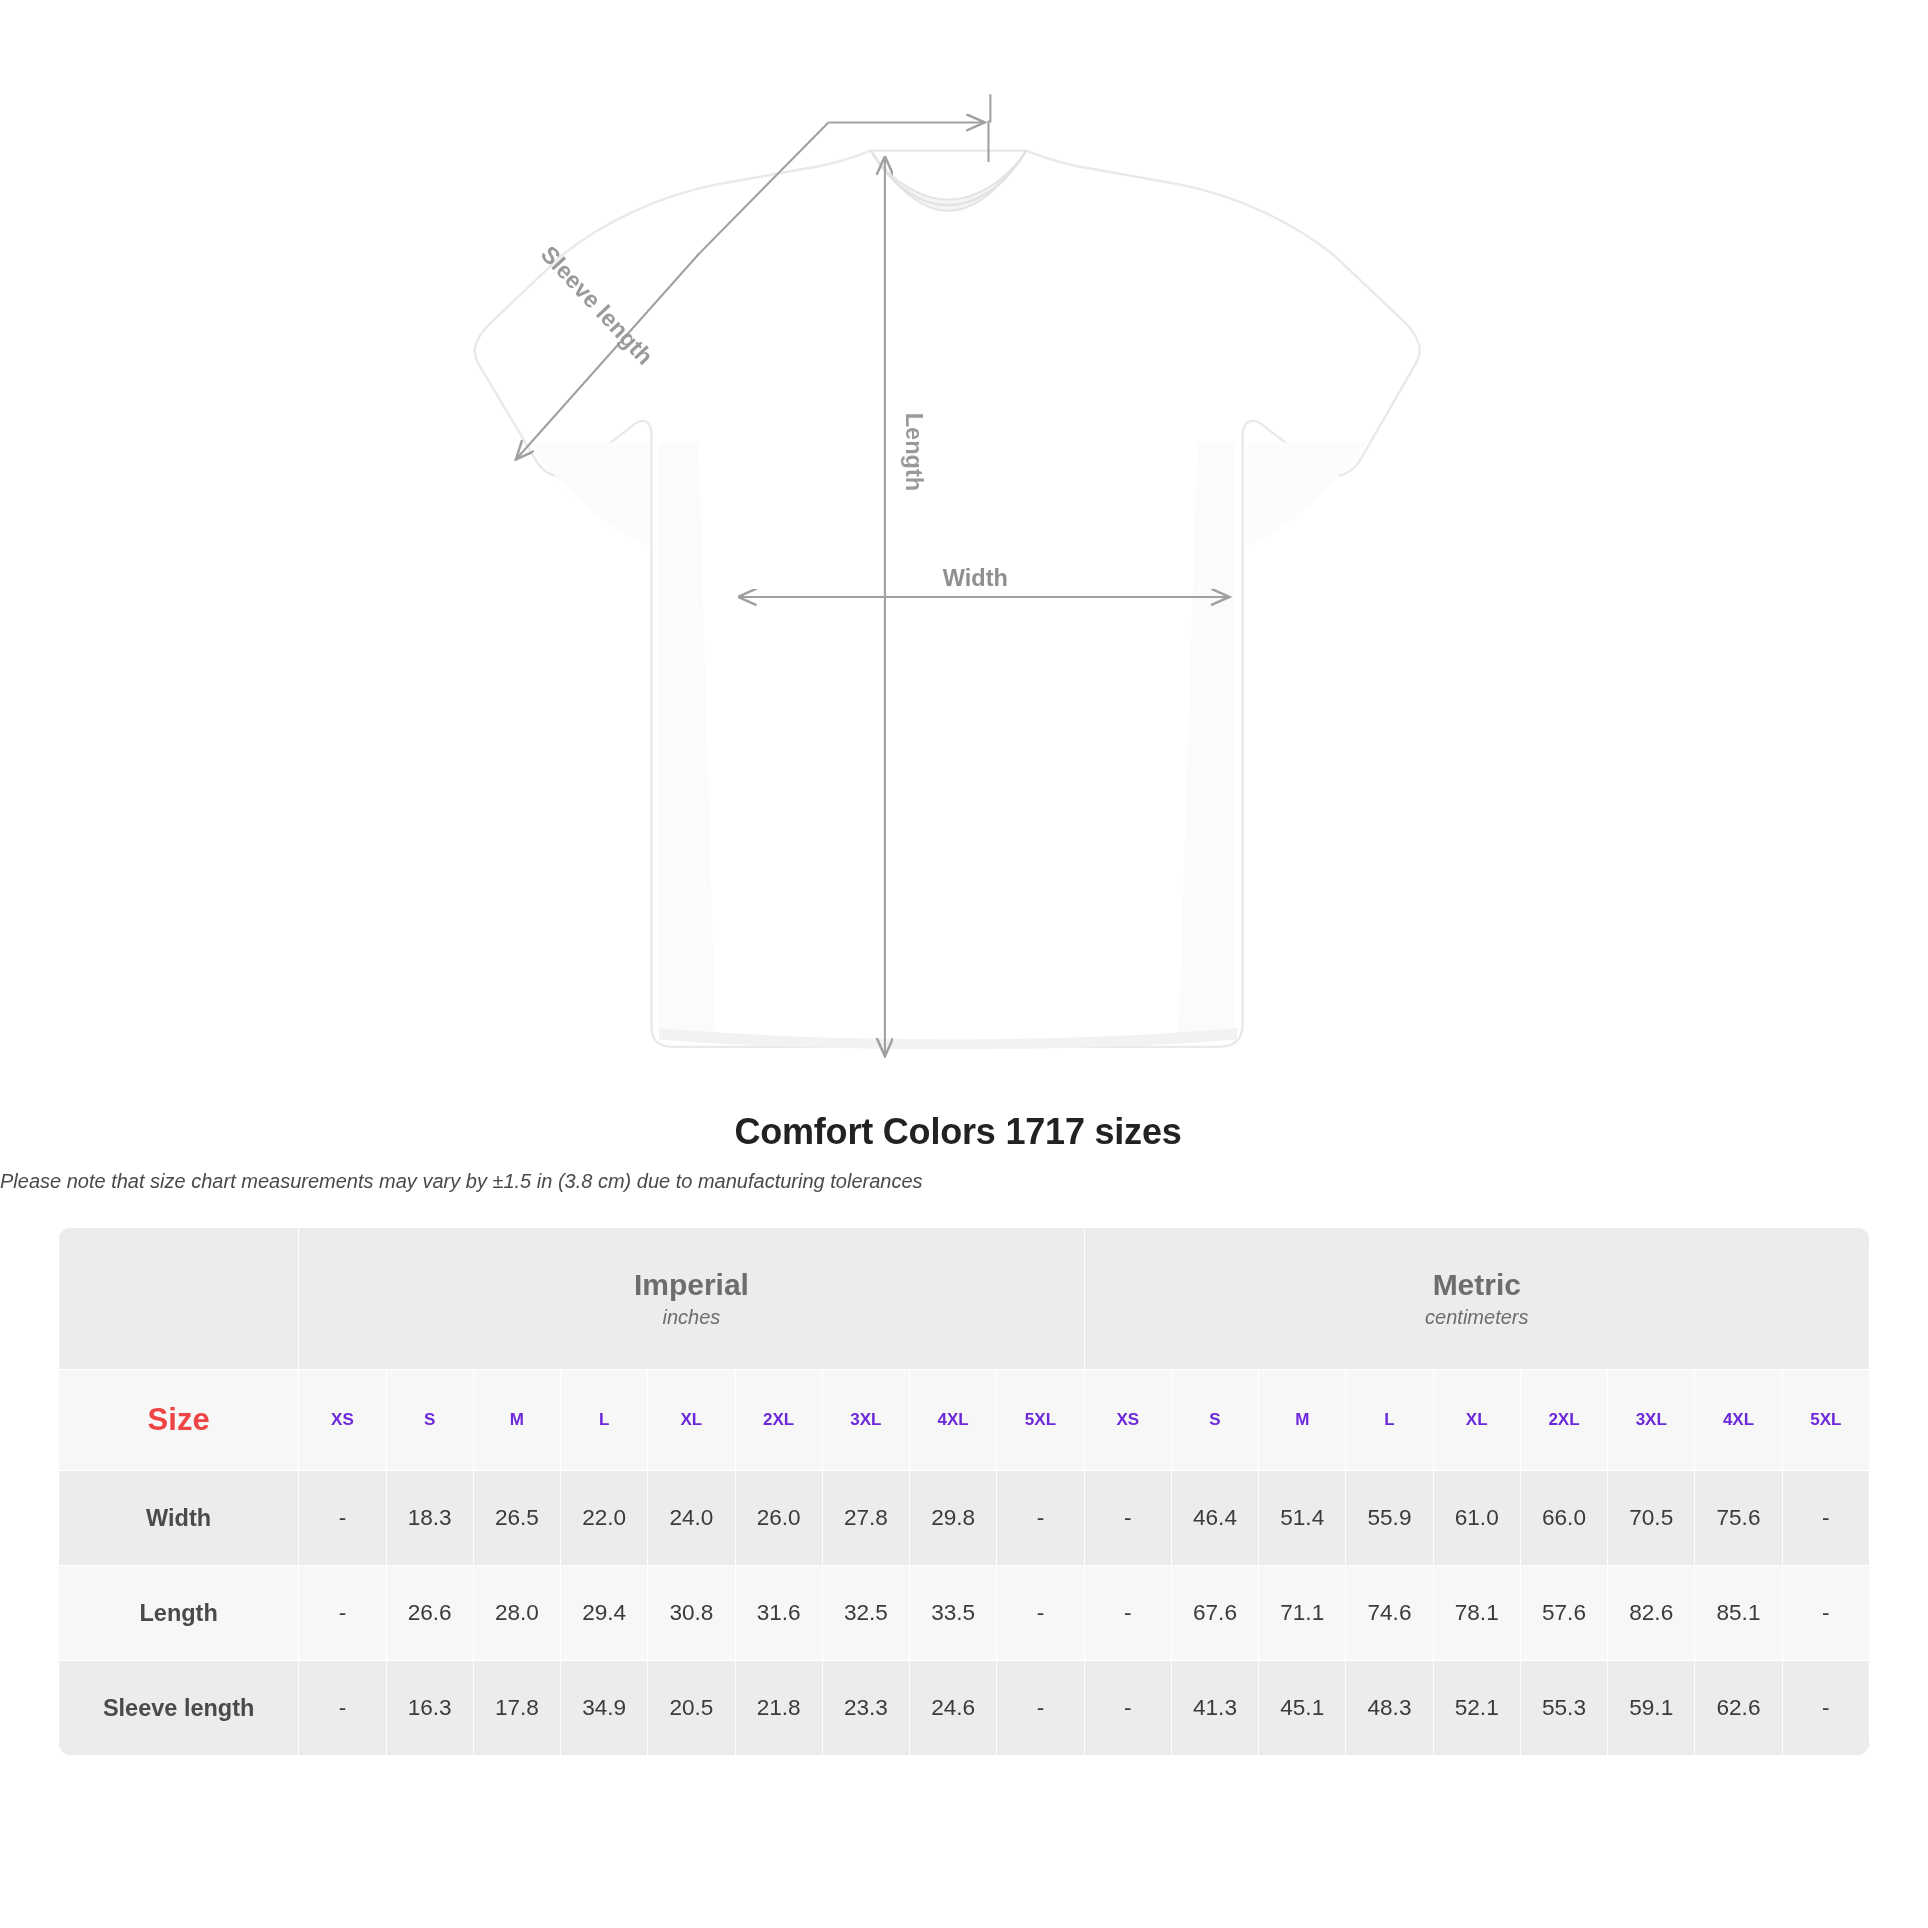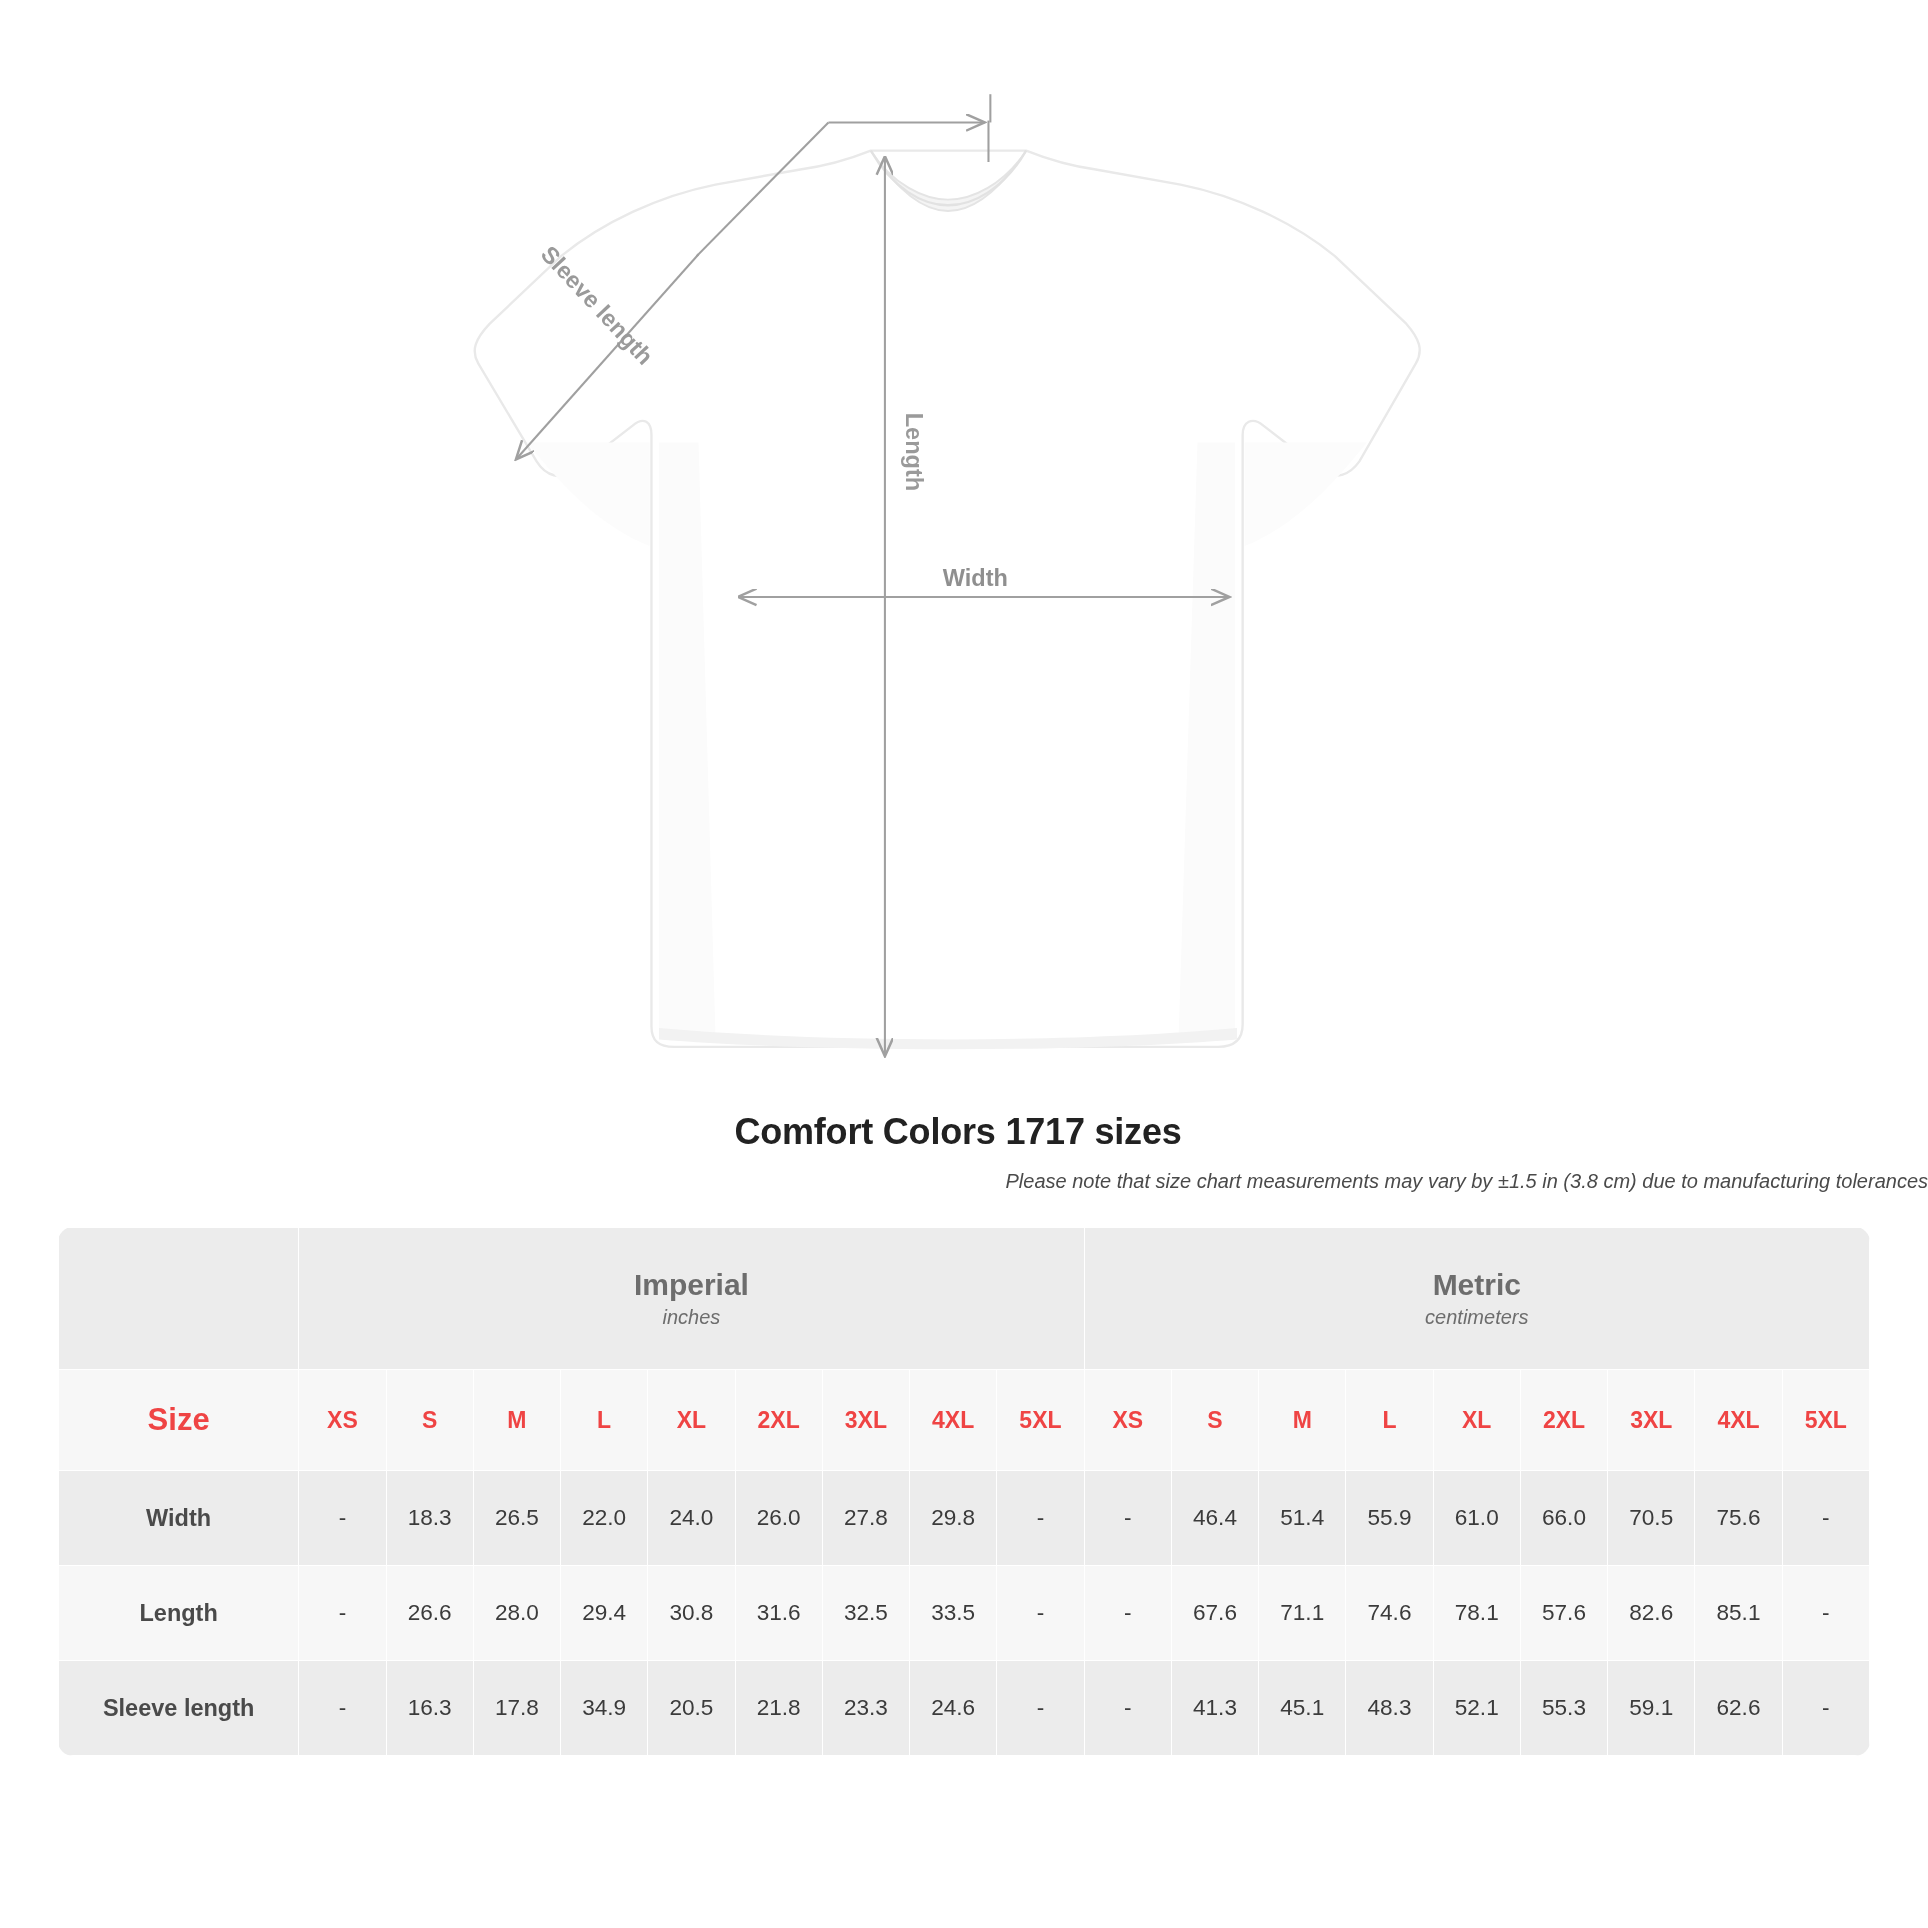--- a/index.html
+++ b/index.html
@@ -39,21 +39,21 @@
   .chart-title {
     text-align: center;
     font-size: 36px;
     font-weight: bold;
     color: #222222;
     margin: 0;
     padding: 0 12px 0 0;
     letter-spacing: -0.2px;
   }
   .chart-note {
-    text-align: right;
+    text-align: left;
     font-size: 20px;
     font-style: italic;
     color: #4a4a4a;
     margin-top: 17px;
   }
 
   
   .table-wrap {
     margin: 34px 58px 0 58px;
     border-radius: 15px;
@@ -86,23 +86,23 @@
     font-style: italic;
     color: #6d6d6d;
     padding-top: 5.6px;
   }
   .corner-cell {
     background: #ececec;
   }
   tr.head-row td {
     background: #f7f7f7;
     height: 98px;
-    font-size: 23px;
+    font-size: 17px;
     font-weight: bold;
-    color: #ef4444;
+    color: #6d28d9;
   }
   tr.head-row td.row-label {
     font-size: 31px;
     color: #ef4444;
   }
   tr.data-row td {
     height: 92px;
     font-size: 22.6px;
     color: #3b3b3b;
   }

